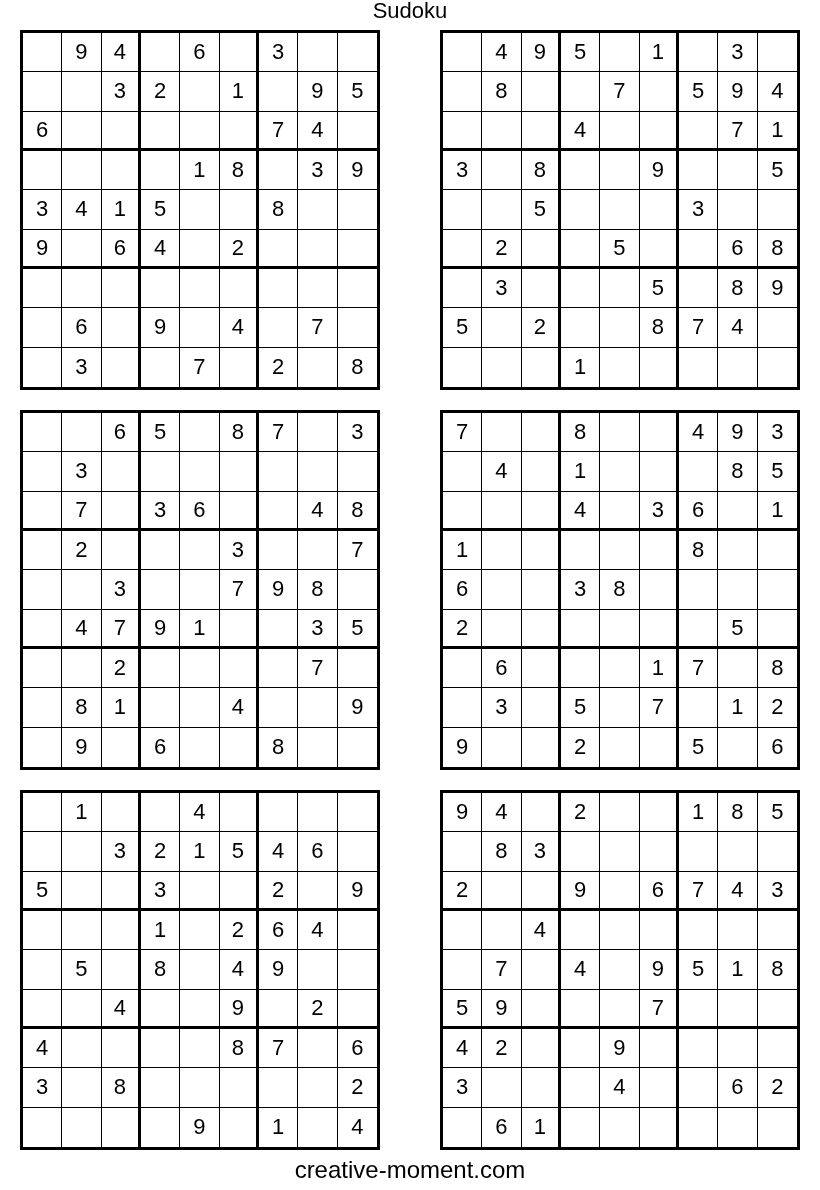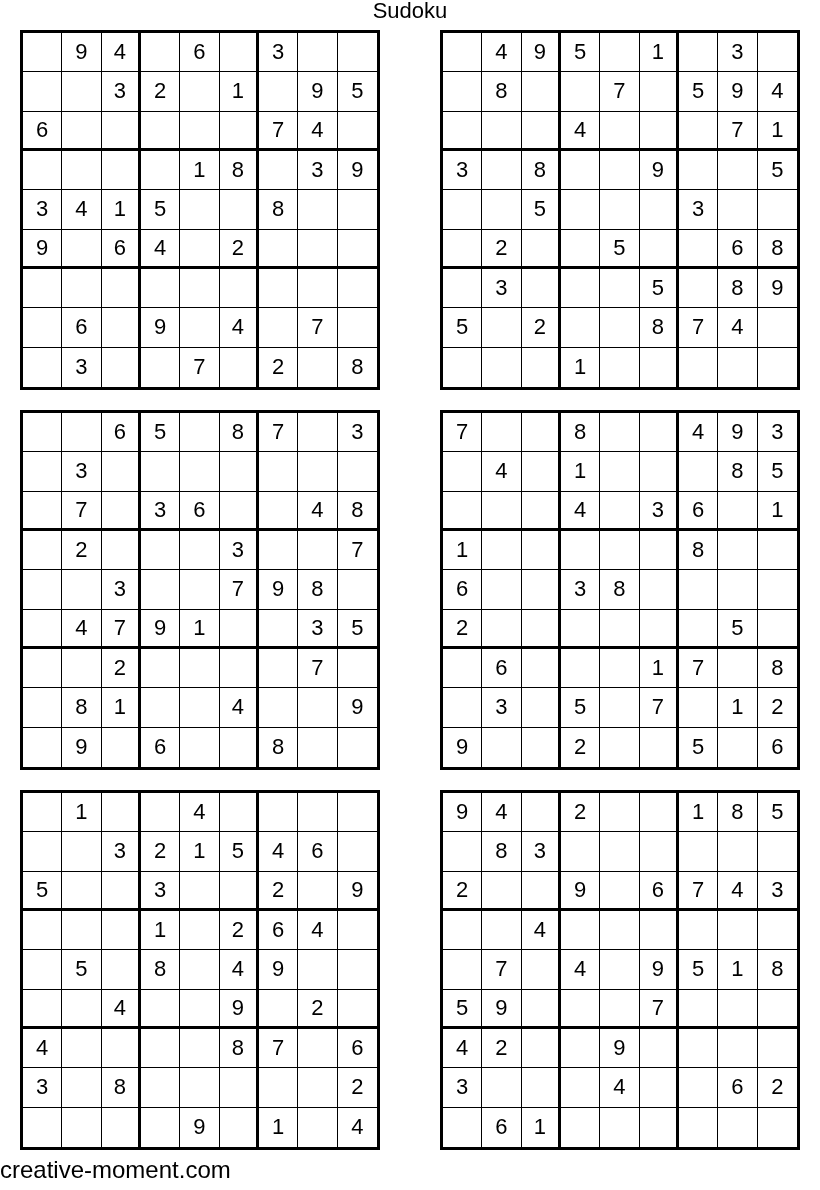--- a/index.html
+++ b/index.html
@@ -1,20 +1,20 @@
 <!DOCTYPE html>
 <html><head>
 <meta charset="utf-8">
 <style>
   html, body { margin:0; padding:0; background:#ffffff; }
   body { width:820px; height:1190px; position:relative; overflow:hidden;
          font-family:"Liberation Sans", sans-serif; color:#000; }
   .title { position:absolute; top:-2px; left:0; width:820px; text-align:center;
            font-size:22px; line-height:26px; }
-  .footer { position:absolute; top:1155px; left:0; width:820px; 
+  .footer { position:absolute; top:1155px; left:0; width:820px; text-align:center;
             font-size:24px; line-height:30px; }
   .grid { position:absolute; width:360px; height:360px; box-sizing:border-box;
           border:3px solid #000; display:grid;
           grid-template-columns:repeat(9, 1fr); grid-template-rows:repeat(9, 1fr); }
   .cell { box-sizing:border-box; border-right:1px solid #000; border-bottom:1px solid #000;
           display:flex; align-items:center; justify-content:center;
           font-size:22px; line-height:1; }
   .cell.c2, .cell.c5 { border-right:3px solid #000; }
   .cell.c8 { border-right:none; }
   .cell.r2, .cell.r5 { border-bottom:3px solid #000; }

